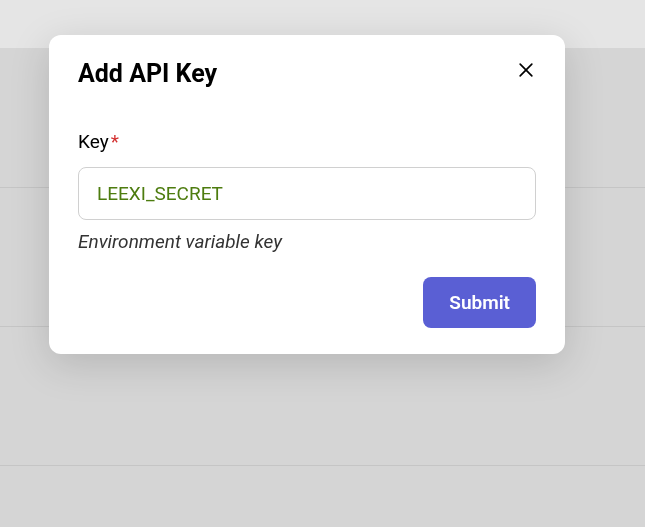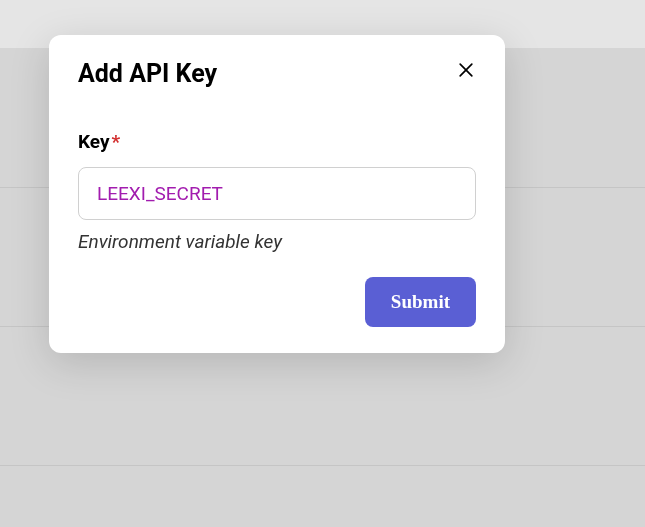--- a/index.html
+++ b/index.html
@@ -56,21 +56,21 @@
       left: 0;
       right: 0;
       height: 1px;
       background: #c5c5c5;
     }
     
     .modal {
       position: absolute;
       left: 49px;
       top: 35px;
-      width: 456px;
+      width: 516px;
       background: #ffffff;
       border-radius: 12px;
       padding: 24px 29px 26px 29px;
       box-shadow: 0 10px 40px rgba(0,0,0,0.15);
     }
     
     .modal-header {
       display: flex;
       justify-content: space-between;
       align-items: center;
@@ -102,35 +102,35 @@
     
     .form-group {
       margin-bottom: 28px;
     }
     
     .form-label {
       display: block;
       font-size: 19px;
       color: #000000;
       margin-bottom: 14px;
-      font-weight: 700;
+      font-weight: 400;
     }
     
     .required-asterisk {
       color: #d32f2f;
       margin-left: 2px;
     }
     
     .form-input {
       width: 100%;
       padding: 14px 18px;
       font-size: 19px;
       border: 1px solid #d0d0d0;
       border-radius: 8px;
-      color: #a21caf;
+      color: #4d7c0f;
       font-family: inherit;
       background: #ffffff;
     }
     
     .form-input-masked {
       width: 100%;
       height: 50px;
       border: 1px solid #d0d0d0;
       border-radius: 8px;
       background: #ffffff;
@@ -155,21 +155,20 @@
       font-size: 19px;
       color: #333333;
       margin-top: 10px;
       font-style: italic;
     }
     
     .modal-footer {
       display: flex;
       justify-content: flex-end;
       margin-top: -4px;
-      font-family: Liberation Serif, serif;
     }
     
     .submit-button {
       background: #5a5fd4;
       color: #ffffff;
       border: none;
       border-radius: 8px;
       padding: 14px 26px;
       font-size: 19px;
       font-weight: 600;

